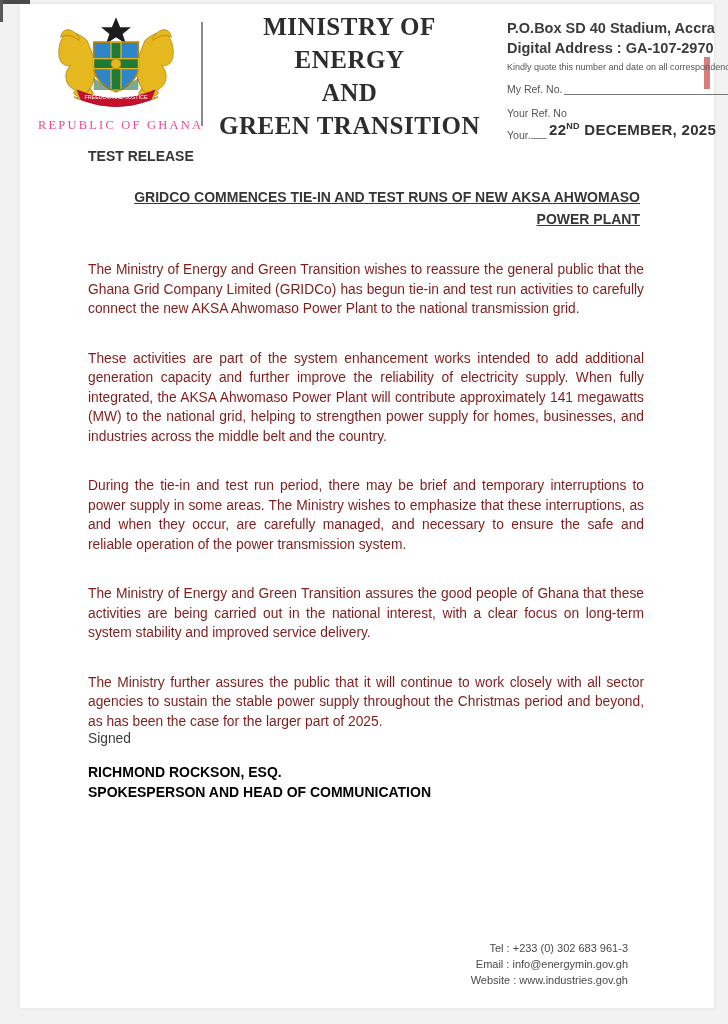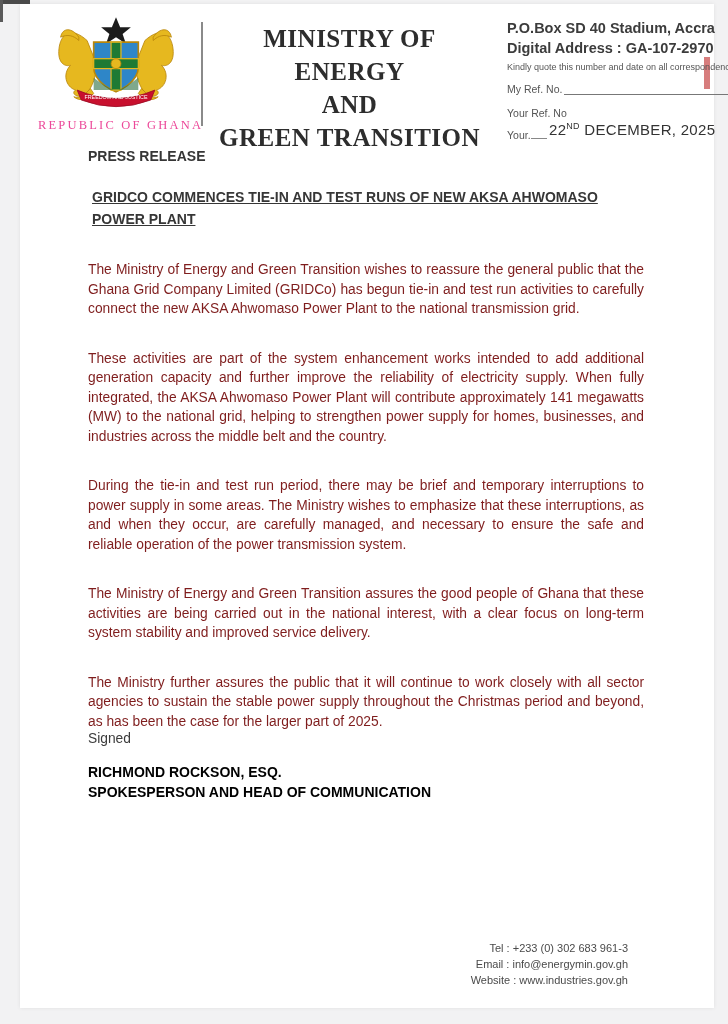--- a/index.html
+++ b/index.html
@@ -21,44 +21,44 @@
 
   .emblem-wrap { position:absolute; left:18px; top:10px; width:156px; text-align:center; }
   .emblem-caption {
     font-family:"Liberation Serif", serif; font-size:12.5px; letter-spacing:2.2px;
     color:#ec4899; margin-top:4px; white-space:nowrap;
   }
 
   .header-divider { position:absolute; left:181px; top:18px; width:2px; height:104px; background:#8a8a8a; }
 
   .ministry-block {
-    position:absolute; left:192px; top:18px; width:275px; text-align:center;
+    position:absolute; left:192px; top:6px; width:275px; text-align:center;
     font-family:"Liberation Serif", serif; color:#2d2d2d;
   }
   .ministry-line { font-size:25px; font-weight:600; letter-spacing:0.5px; line-height:33px; }
 
   .addr-block { position:absolute; left:487px; top:14px; width:228px; color:#3c3c3c; }
   .addr-bold { font-size:14.5px; font-weight:bold; line-height:20px; white-space:nowrap; }
   .addr-note { font-size:9px; color:#555; margin-top:4px; white-space:nowrap; }
   .ref-row { display:flex; align-items:flex-end; margin-top:11px; font-size:10.5px; color:#555; }
   .ref-line { flex:1 1 auto; border-bottom:1px solid #777; margin-left:2px; }
   .your-ref { margin-top:12px; font-size:10.5px; color:#555; }
   .date-row { position:relative; margin-top:10px; font-size:10.5px; color:#555; }
   .date-short-line { display:inline-block; width:16px; border-bottom:1px solid #888; }
   .date-value {
-    position:absolute; left:42px; top:-8px; font-size:15px; font-weight:400;
+    position:absolute; left:42px; top:-8px; font-size:15px; font-weight:700;
     color:#333; white-space:nowrap; letter-spacing:0.3px;
   }
   .date-value sup { font-size:9px; vertical-align:super; }
 
   
   .doc-body { position:absolute; left:68px; top:142px; width:556px; color:#3d3d3d; }
   .kicker { font-size:14px; font-weight:bold; color:#363636; line-height:20px; }
   .doc-title {
-    margin-top:20px; text-align:left; font-size:14px; font-weight:bold;
+    margin-top:20px; text-align:right; font-size:14px; font-weight:bold;
     color:#363636; text-decoration:underline; line-height:22px;
     padding:0 4px;
   }
   .paragraphs p {
     margin-top:30px; font-size:13.8px; line-height:19.5px; text-align:justify; color:#7f1d1d;
   }
   .signed { font-size:13.8px; color:#3d3d3d; }
   .signatory { margin-top:16px; font-size:14px; font-weight:bold; color:#000000; line-height:20px; }
 
   
@@ -129,21 +129,21 @@
       <div class="your-ref">Your Ref. No</div>
 
       <div class="date-row">
         <span>Your.</span><span class="date-short-line"></span>
         <span class="date-value"><span>22</span><sup>ND</sup><span> DECEMBER, 2025</span></span>
       </div>
     </div>
   </div>
 
   <div class="doc-body">
-    <div class="kicker">PRESS RELEASE</div>
+    <div class="kicker">TEST RELEASE</div>
 
     <div class="doc-title">GRIDCO COMMENCES TIE-IN AND TEST RUNS OF NEW AKSA AHWOMASO POWER PLANT</div>
 
     <div class="paragraphs" id="paragraphs">
         <p>The Ministry of Energy and Green Transition wishes to reassure the general public that the Ghana Grid Company Limited (GRIDCo) has begun tie-in and test run activities to carefully connect the new AKSA Ahwomaso Power Plant to the national transmission grid.</p>
         <p>These activities are part of the system enhancement works intended to add additional generation capacity and further improve the reliability of electricity supply. When fully integrated, the AKSA Ahwomaso Power Plant will contribute approximately 141 megawatts (MW) to the national grid, helping to strengthen power supply for homes, businesses, and industries across the middle belt and the country.</p>
         <p>During the tie-in and test run period, there may be brief and temporary interruptions to power supply in some areas. The Ministry wishes to emphasize that these interruptions, as and when they occur, are carefully managed, and necessary to ensure the safe and reliable operation of the power transmission system.</p>
         <p>The Ministry of Energy and Green Transition assures the good people of Ghana that these activities are being carried out in the national interest, with a clear focus on long-term system stability and improved service delivery.</p>
         <p>The Ministry further assures the public that it will continue to work closely with all sector agencies to sustain the stable power supply throughout the Christmas period and beyond, as has been the case for the larger part of 2025.</p>
       </div>

